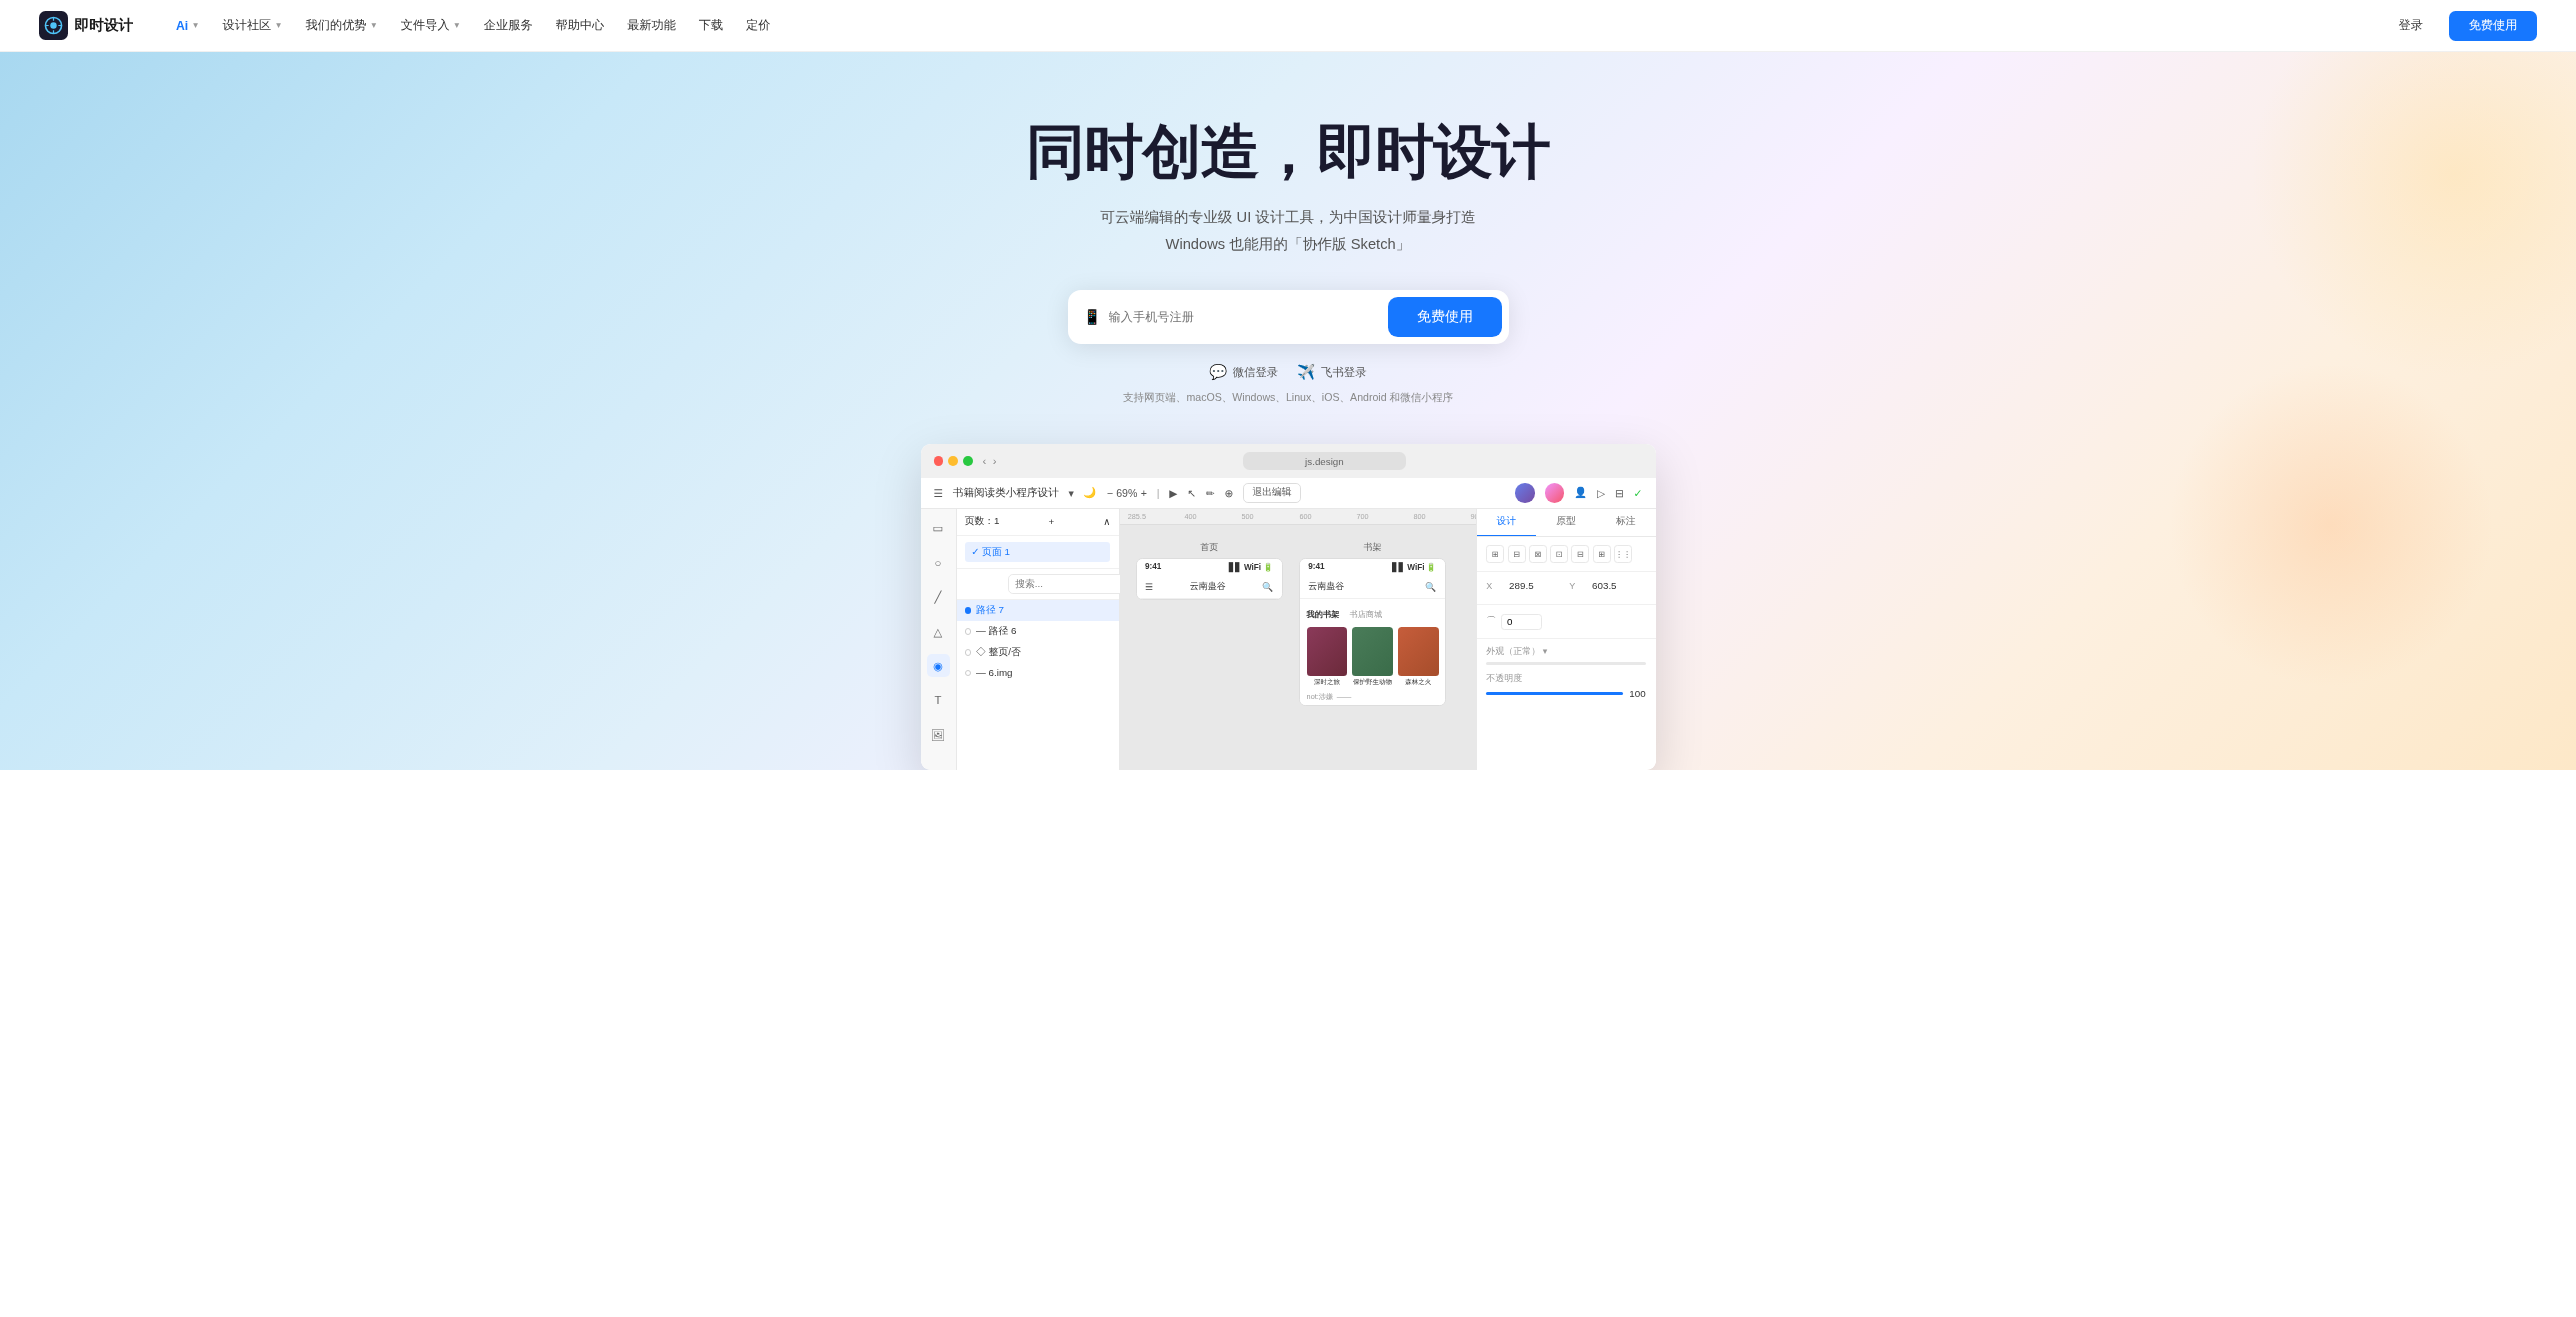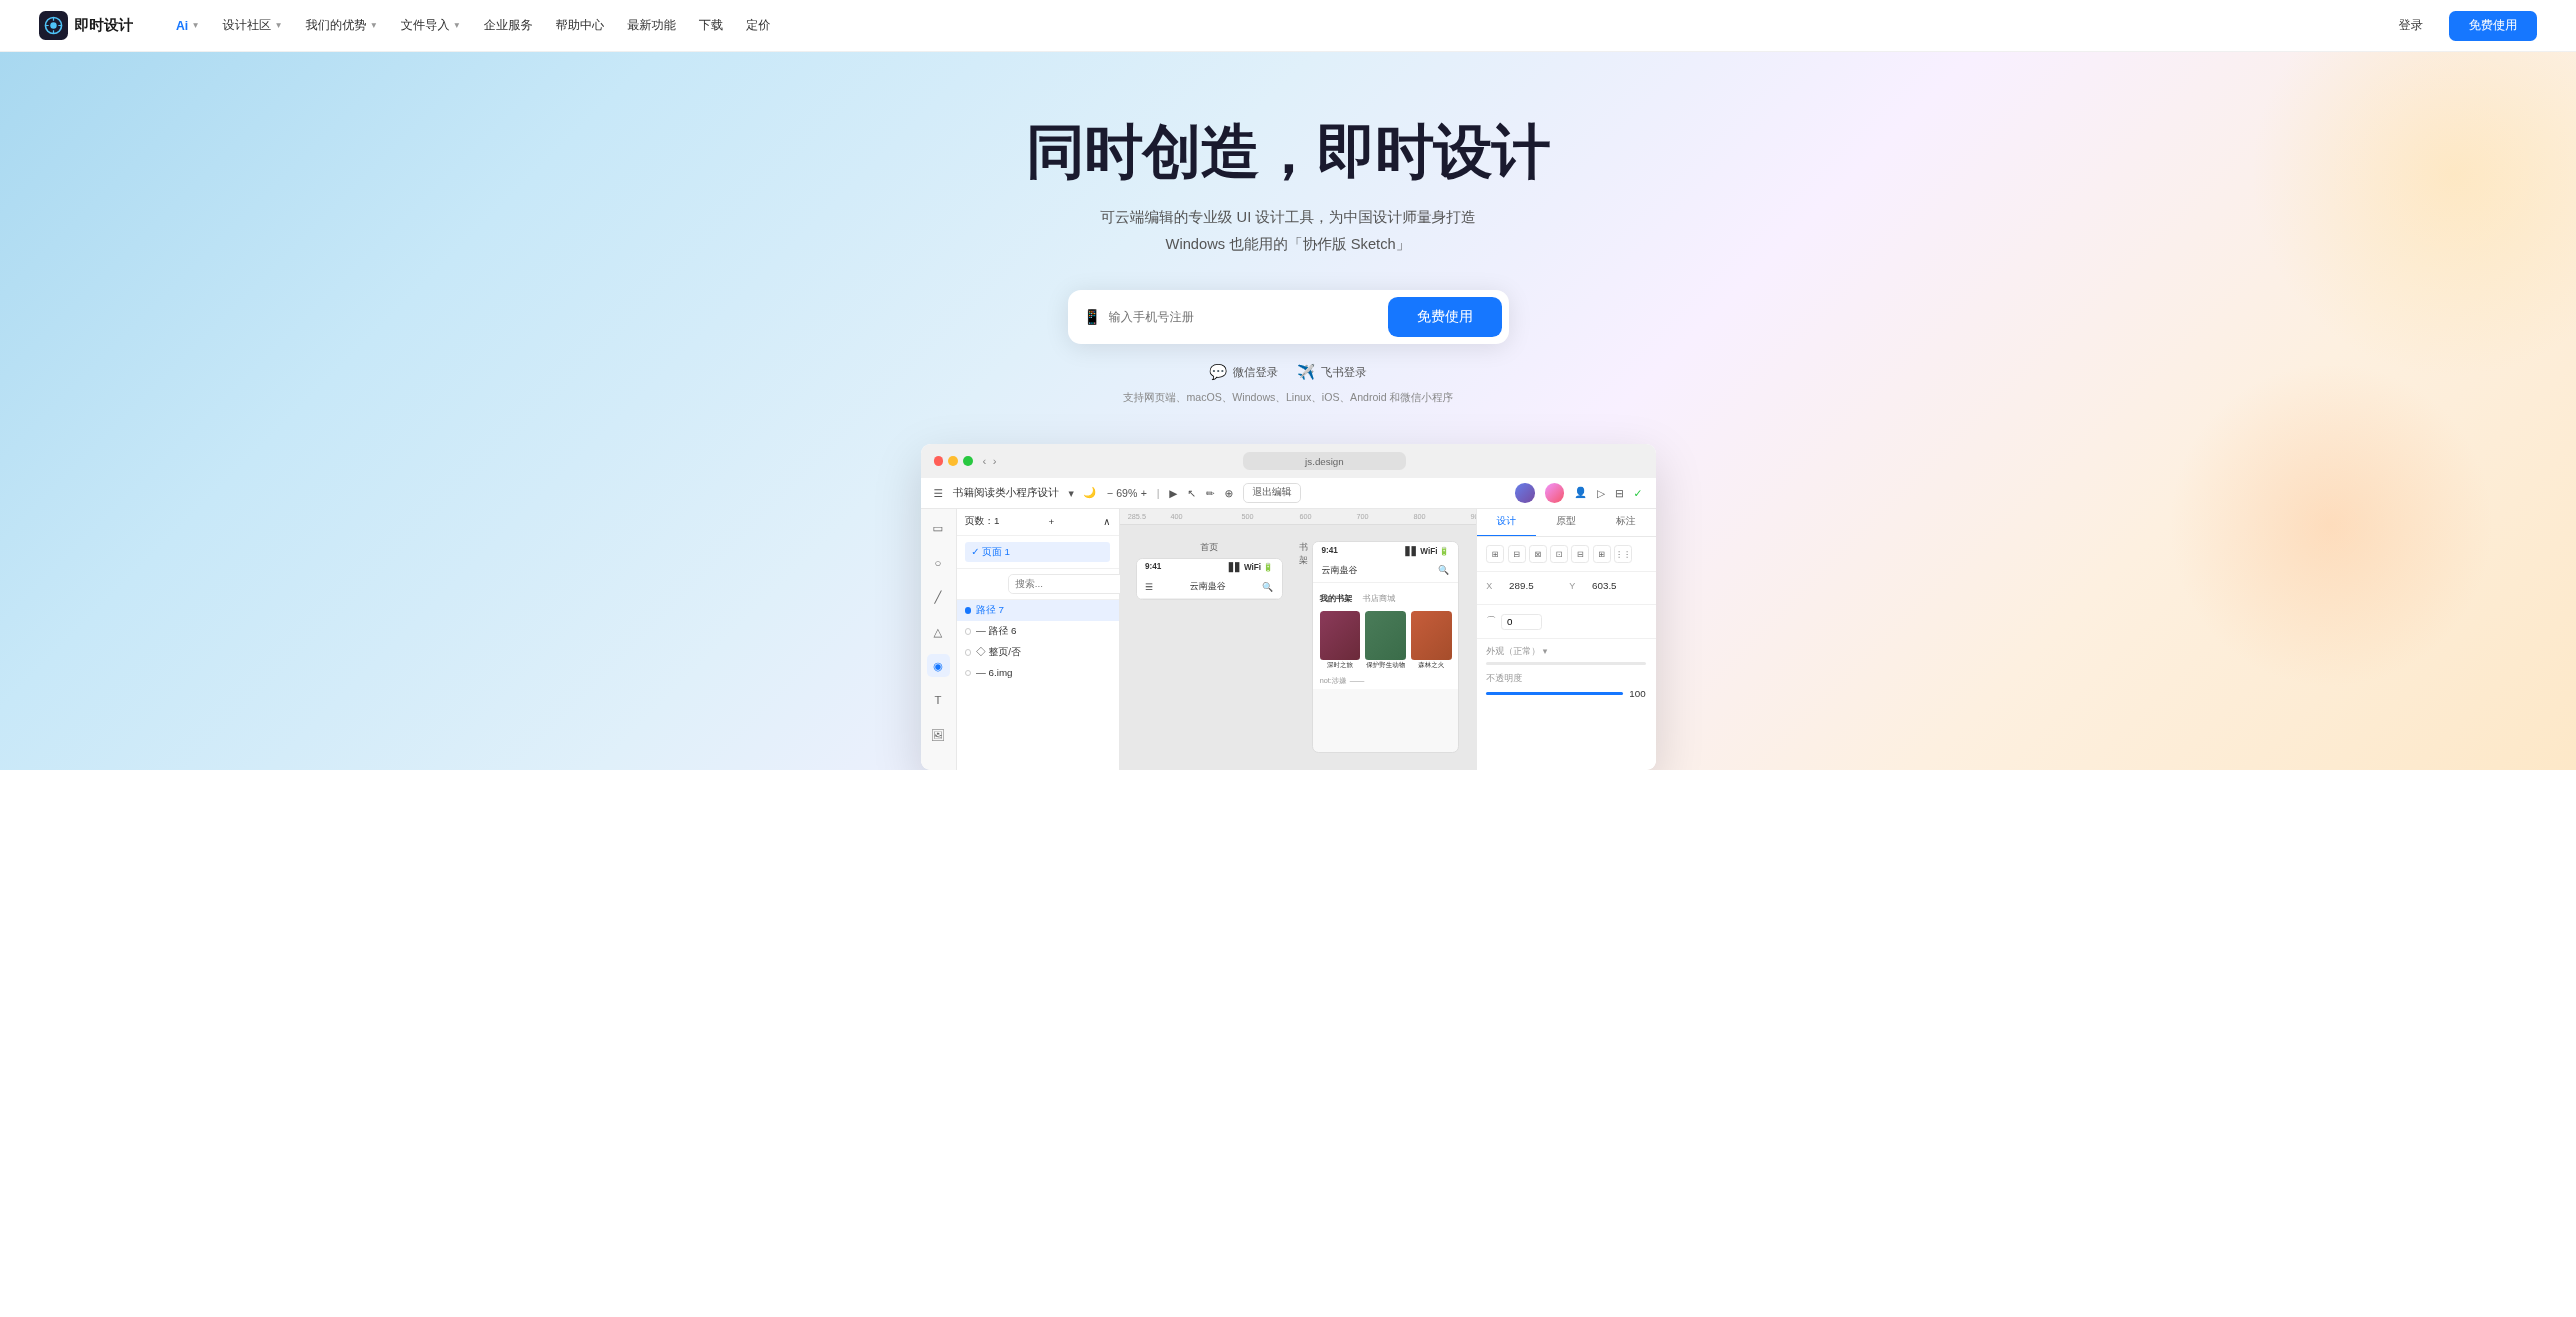--- a/index.html
+++ b/index.html
@@ -731,21 +731,21 @@
         </div>
         <div class="layer-item">
           <div class="layer-dot-empty"></div>
           <span>— 6.img</span>
         </div>
       </div>
 
       <div class="app-canvas">
         <div class="canvas-ruler-h">
           <span class="ruler-mark" style="left:8.2px">285.5</span>
-          <span class="ruler-mark" style="left:51px">400</span>
+          <span class="ruler-mark" style="left:65px">400</span>
           <span class="ruler-mark" style="left:122px">500</span>
           <span class="ruler-mark" style="left:180px">600</span>
           <span class="ruler-mark" style="left:237px">700</span>
           <span class="ruler-mark" style="left:294px">800</span>
           <span class="ruler-mark" style="left:351px">900</span>
 
         </div>
         <div class="canvas-content">
 
           <div style="display:flex;flex-direction:column;align-items:center;gap:3.3px;">
@@ -756,21 +756,21 @@
                 <span>▋▋ WiFi 🔋</span>
               </div>
               <div class="phone-nav">
                 <span>☰</span>
                 <span>云南蛊谷</span>
                 <span>🔍</span>
               </div>
             </div>
           </div>
 
-          <div style="display:flex;flex-direction:row;gap:3.3px;">
+          <div style="display:flex;flex-direction:column;align-items:center;gap:3.3px;">
             <span style="font-size:9px;color:#666;">书架</span>
             <div class="phone-frame">
               <div class="phone-status">
                 <span>9:41</span>
                 <span>▋▋ WiFi 🔋</span>
               </div>
               <div class="phone-nav">
                 <span>云南蛊谷</span>
                 <span>🔍</span>
               </div>

